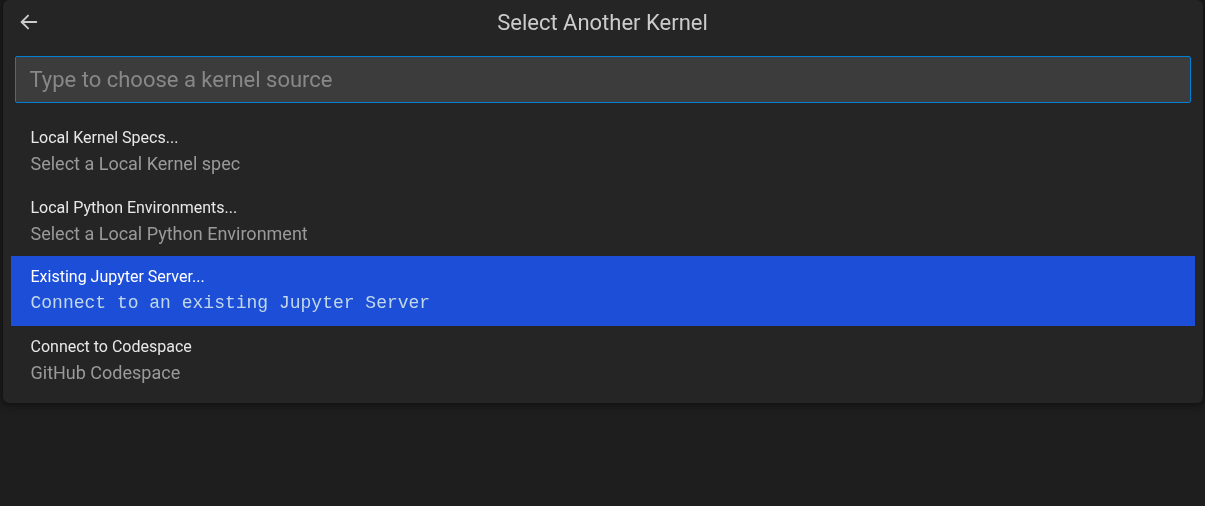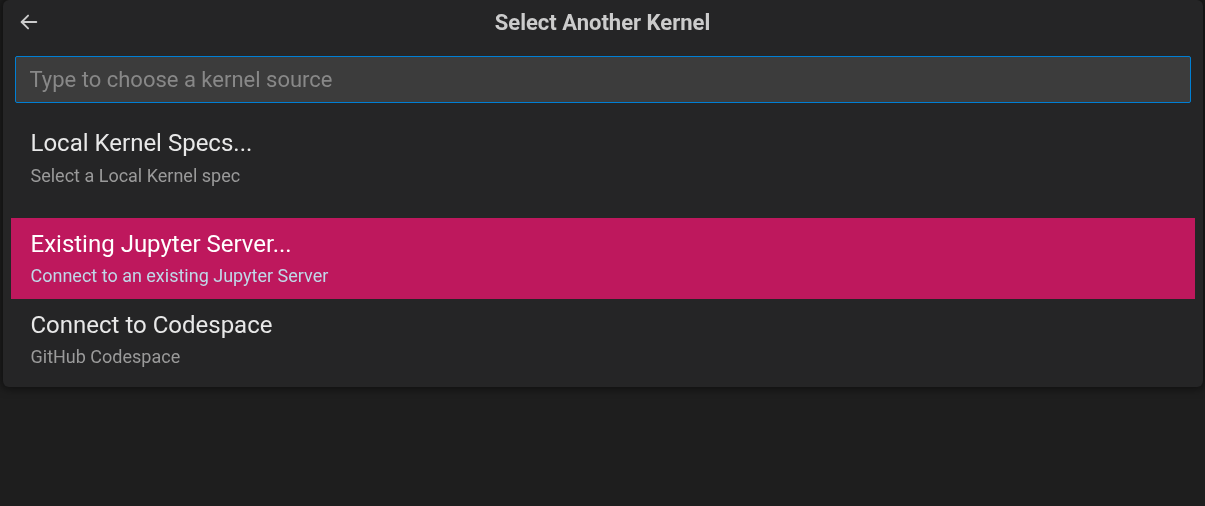--- a/index.html
+++ b/index.html
@@ -41,21 +41,21 @@
       justify-content: center;
       cursor: pointer;
       color: #cccccc;
       border-radius: 4px;
     }
     .title {
       flex: 1;
       text-align: center;
       font-size: 22px;
       color: #cccccc;
-      font-weight: 700;
+      font-weight: 400;
     }
     .input-wrapper {
       padding: 0 12px 10px 12px;
       margin-top: 12px;
       text-decoration: underline;
     }
     .search-input {
       width: 100%;
       background: #3c3c3c;
       border: 1px solid #007fd4;
@@ -71,38 +71,39 @@
     }
     .list {
       padding: 4px 8px 0 8px;
     }
     .list-item {
       padding: 10px 20px;
       cursor: pointer;
       border-radius: 0;
     }
     .list-item.selected {
-      background: #be185d;
+      background: #1d4ed8;
     }
     .item-label {
-      font-size: 24px;
+      font-size: 16px;
       color: #e8e8e8;
       line-height: 1.4;
       margin-bottom: 2px;
     }
     .item-description {
       font-size: 18px;
       color: #9a9a9a;
       line-height: 1.4;
     }
     .list-item.selected .item-label {
       color: #ffffff;
     }
     .list-item.selected .item-description {
       color: #c0d8e8;
+      font-family: Liberation Mono, monospace;
     }
   </style>
 </head>
 <body>
 
 <div class="quick-input-widget">
   <div class="header">
     <div class="back-button">
       <svg width="22" height="22" viewBox="0 0 24 24" fill="none" stroke="currentColor" stroke-width="2" stroke-linecap="round" stroke-linejoin="round">
         <line x1="20" y1="12" x2="4" y2="12"></line>
@@ -115,20 +116,22 @@
   <div class="input-wrapper">
     <input type="text" class="search-input" placeholder="Type to choose a kernel source" style="">
   </div>
 
   <div class="list">
     <div class="list-item">
       <div class="item-label">Local Kernel Specs...</div>
       <div class="item-description">Select a Local Kernel spec</div>
     </div>
     <div class="list-item">
+      <div class="item-label">Local Python Environments...</div>
+      <div class="item-description">Select a Local Python Environment</div>
     </div>
     <div class="list-item selected">
       <div class="item-label">Existing Jupyter Server...</div>
       <div class="item-description">Connect to an existing Jupyter Server</div>
     </div>
     <div class="list-item">
       <div class="item-label">Connect to Codespace</div>
       <div class="item-description">GitHub Codespace</div>
     </div>
   </div>

